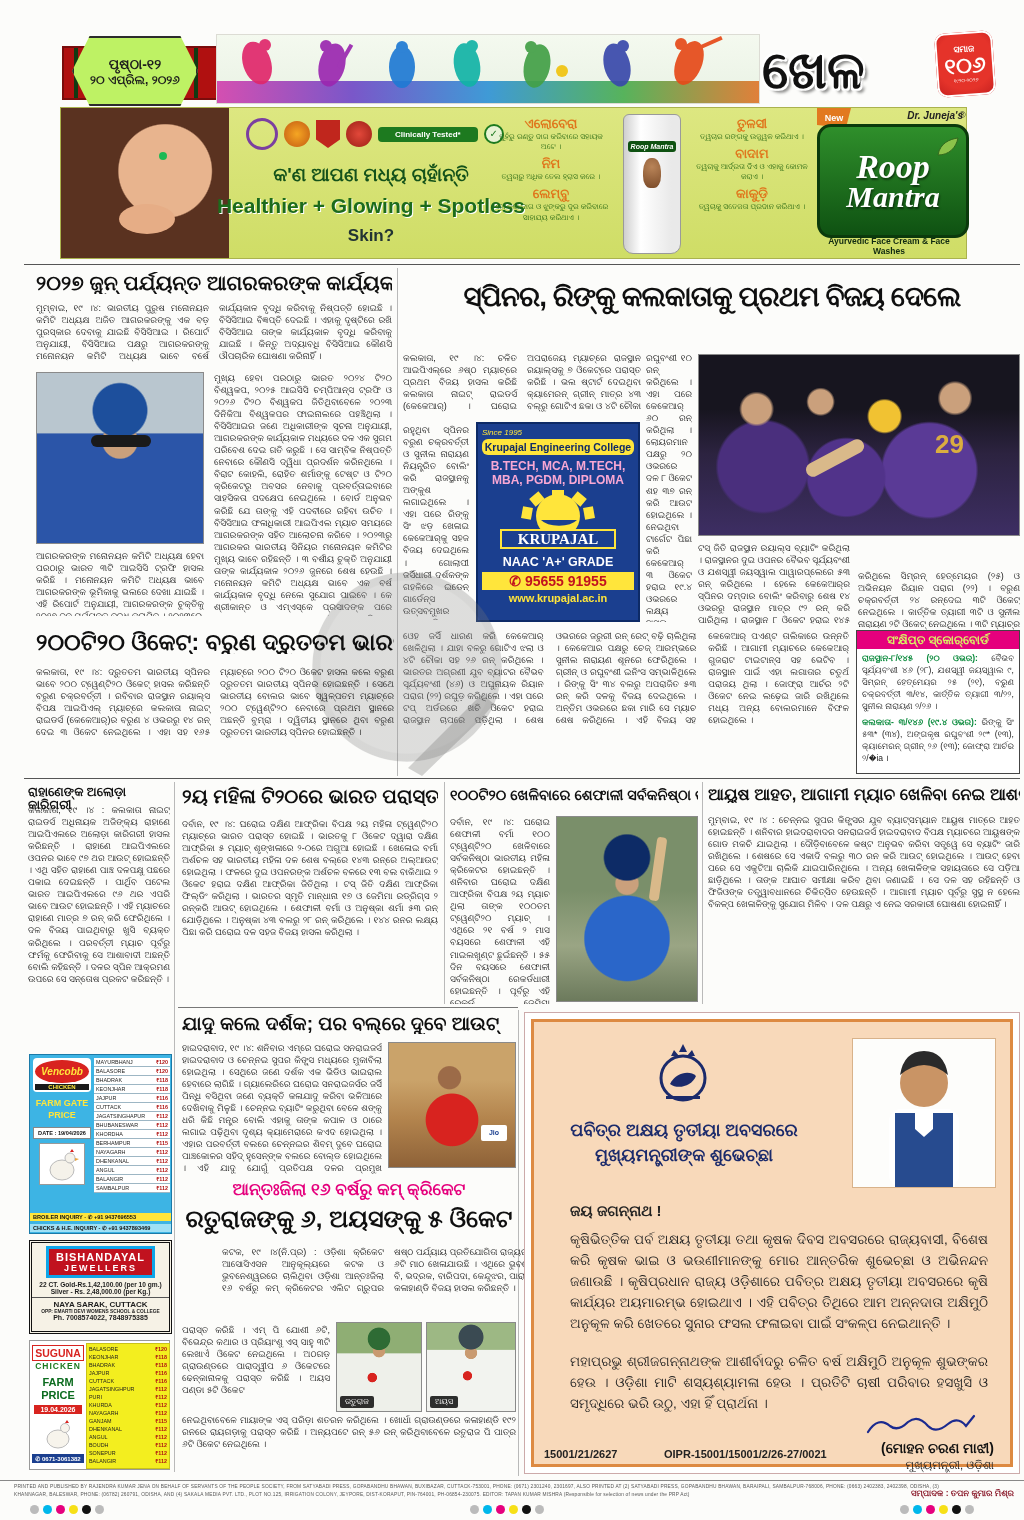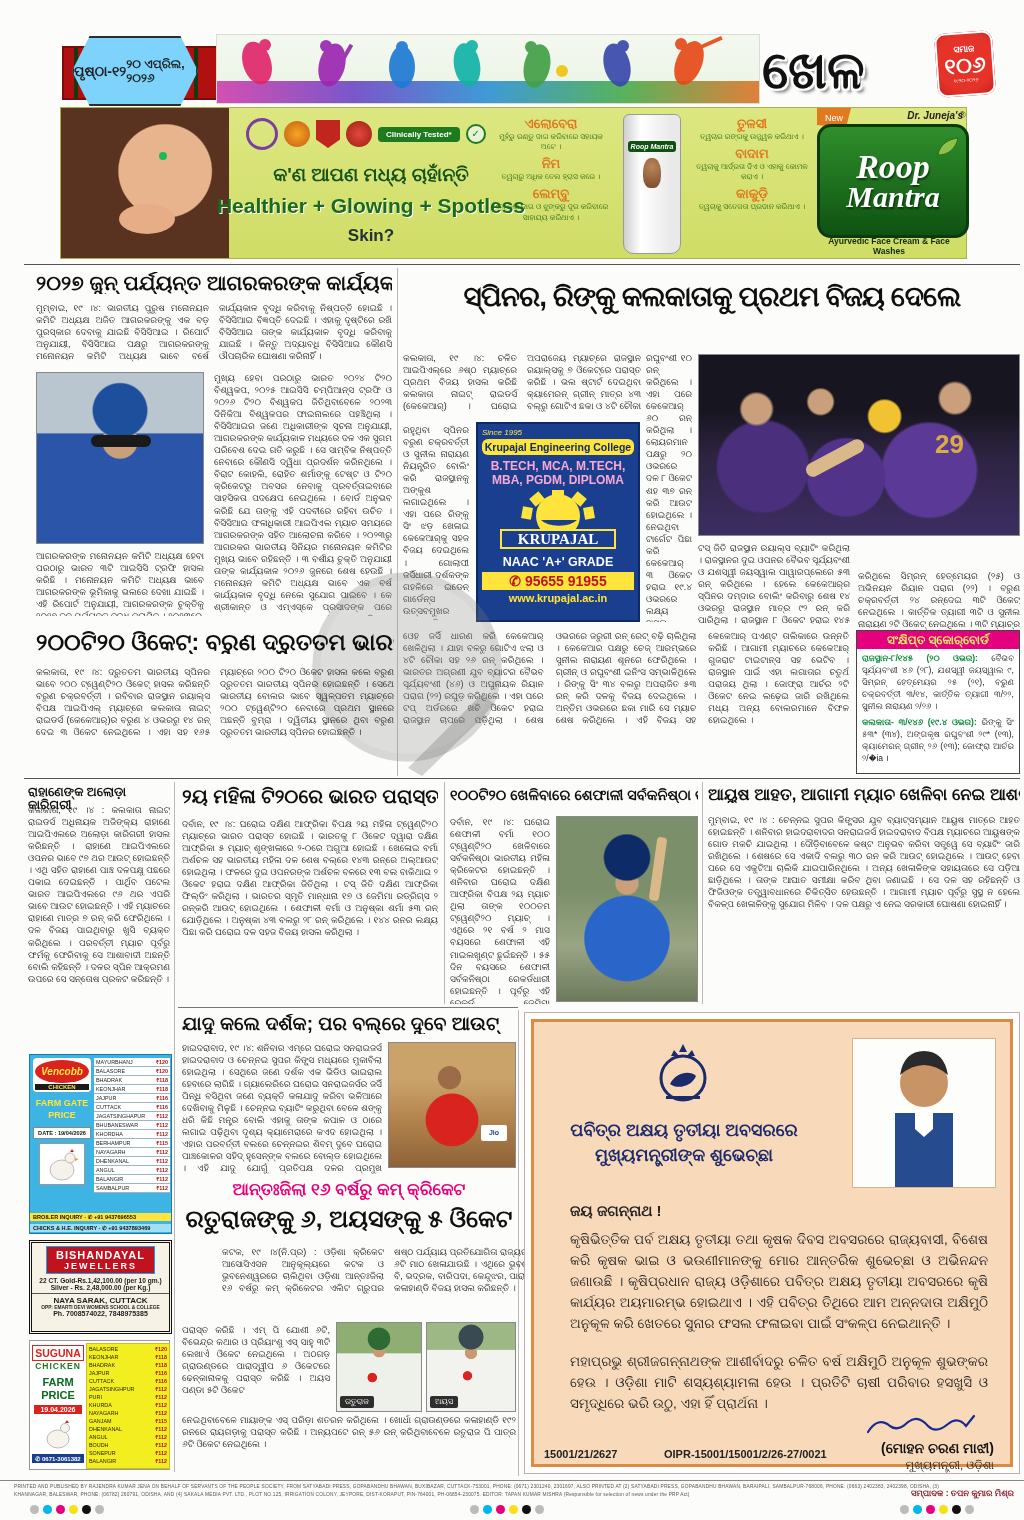--- a/index.html
+++ b/index.html
@@ -11,22 +11,22 @@
   .cols3{column-count:3;column-gap:12px;}
   .headline{font-weight:bold;color:#0f0f0f;line-height:1.05;}
   .vrule{width:1px;background:#b9b9b9;}
   .hrule{height:1px;background:#9a9a9a;}
   .photo{border:1px solid #8a8a8a;box-sizing:border-box;}
   .caption-chip{position:absolute;left:3px;bottom:3px;background:rgba(10,10,10,.85);color:#fff;
         font-size:8px;padding:1px 5px;border-radius:2px;}
   
   .badge-stripes{background:repeating-linear-gradient(90deg,#b01010 0 10px,#123a12 10px 14px,#b01010 14px 24px);
         border:2px solid #7a0c0c;}
-  .hexa{background:#7dd3fc;border:2px solid #2c2c2c;clip-path:polygon(14% 0,86% 0,100% 50%,86% 100%,14% 100%,0 50%);
-        display:flex;flex-direction:row;align-items:center;justify-content:center;}
+  .hexa{background:#bef264;border:2px solid #2c2c2c;clip-path:polygon(14% 0,86% 0,100% 50%,86% 100%,14% 100%,0 50%);
+        display:flex;flex-direction:column;align-items:center;justify-content:center;text-align:right;}
   .khela{font-weight:900;color:#111;text-shadow:2px 2px 0 #fff,-2px -2px 0 #fff,2px -2px 0 #fff,-2px 2px 0 #fff,4px 4px 3px rgba(0,0,0,.45);}
   .stamp{background:radial-gradient(circle at 50% 45%,#e5332a 62%,#c31f1f 100%);border-radius:10px;
         color:#fff;display:flex;flex-direction:column;align-items:center;justify-content:center;transform:rotate(-4deg);
         box-shadow:0 0 0 2px #fff inset;}
   
   .roop{background:linear-gradient(180deg,#dde781,#cfdd66);border:1px solid #aab24e;}
   .ing-title{color:#e0761c;font-weight:bold;font-size:13px;text-align:center;}
   .ing-desc{color:#2c6b14;font-size:7.5px;text-align:center;line-height:1.35;}
   .roopbox{background:linear-gradient(180deg,#2f8f2b,#0f5212);border:3px solid #0b3a0c;border-radius:14px;
         color:#fff;display:flex;flex-direction:column;align-items:center;justify-content:center;}
@@ -107,21 +107,21 @@
          background:radial-gradient(circle at 62% 42%,#e8b48e 0 34%,#5a3220 35% 100%);">
       <div class="abs" style="left:98px;top:44px;width:8px;height:8px;border-radius:50%;background:#1db954;"></div>
       <div class="abs" style="left:58px;top:96px;width:56px;height:30px;border-radius:50%;background:#e6ad86;"></div>
     </div>
 
     <div class="abs" style="left:185px;top:10px;display:flex;gap:6px;align-items:center;">
       <span style="width:26px;height:26px;border-radius:50%;border:3px solid #7b3fa0;display:inline-block;"></span>
       <span style="width:26px;height:26px;border-radius:50%;background:radial-gradient(circle,#f5a623,#c35a12);display:inline-block;"></span>
       <span style="width:24px;height:28px;background:#c0261d;clip-path:polygon(0 0,100% 0,100% 70%,50% 100%,0 70%);display:inline-block;"></span>
       <span style="width:26px;height:26px;border-radius:50%;background:radial-gradient(circle,#e2483a,#9c1f16);display:inline-block;"></span>
-      <span style="background:#1d7a1f;color:#fff;font-size:8px;font-weight:bold;padding:3px 8px;border-radius:4px;">Clinically Tested*</span>
+      <span style="background:#1d7a1f;color:#fff;font-size:8px;font-weight:bold;padding:3px 17px;border-radius:4px;">Clinically Tested*</span>
       <span style="width:16px;height:16px;border-radius:50%;background:#e8f3d5;border:2px solid #1d7a1f;color:#1d7a1f;font-size:10px;text-align:center;line-height:16px;">✓</span>
     </div>
     <div class="abs" style="left:160px;top:56px;width:300px;text-align:center;font-size:19px;font-weight:900;color:#14521a;">କ'ଣ ଆପଣ ମଧ୍ୟ ଚାହାଁନ୍ତି</div>
     <div class="abs" style="left:120px;top:86px;width:380px;text-align:center;font-size:21px;font-weight:900;color:#1c6b1c;text-shadow:1px 1px 0 #fff;">Healthier + Glowing + Spotless</div>
     <div class="abs" style="left:120px;top:118px;width:380px;text-align:center;font-size:17px;font-weight:bold;color:#233;">Skin?</div>
 
     <div class="abs" style="left:430px;top:8px;width:120px;display:flex;flex-direction:column;gap:4px;">
 
     <div>
         <div class="ing-title">ଏଲୋବେରା</div>
@@ -153,21 +153,21 @@
         <div class="ing-desc">ତ୍ୱଚାକୁ ଆର୍ଦ୍ରତା ଦିଏ ଓ ଏହାକୁ କୋମଳ କରାଏ ।</div>
       </div>
         <div>
         <div class="ing-title">କାକୁଡ଼ି</div>
         <div class="ing-desc">ତ୍ୱଚାକୁ ସତେଜତା ପ୍ରଦାନ କରିଥାଏ ।</div>
       </div>
       </div>
 
     <div class="abs" style="left:760px;top:2px;width:142px;font-size:10px;font-weight:bold;font-style:italic;color:#222;text-align:right;">Dr. Juneja's</div>
     <div class="abs" style="left:898px;top:2px;font-size:9px;">®</div>
-    <div class="abs" style="left:756px;top:0;width:34px;height:20px;background:#e2791f;color:#fff;font-size:9px;font-weight:normal;text-align:center;line-height:20px;clip-path:polygon(0 0,100% 0,85% 100%,0 85%);">New</div>
+    <div class="abs" style="left:756px;top:0;width:34px;height:20px;background:#e2791f;color:#fff;font-size:9px;font-weight:bold;text-align:center;line-height:20px;clip-path:polygon(0 0,100% 0,85% 100%,0 85%);">New</div>
     <div class="abs roopbox" style="left:756px;top:16px;width:146px;height:108px;">
       <div class="roopword" style="font-size:34px;">Roop</div>
       <div class="roopword" style="font-size:30px;">Mantra</div>
       <svg class="abs" style="right:6px;top:8px;" width="26" height="26" viewBox="0 0 26 26">
         <path d="M4 20 C6 8 16 4 24 3 C22 13 15 20 4 20 Z" fill="#8bc34a" stroke="#33691e" stroke-width="1"></path>
       </svg>
     </div>
     <div class="abs" style="left:752px;top:128px;width:152px;text-align:center;font-size:8.5px;font-weight:bold;color:#102a10;">Ayurvedic Face Cream &amp; Face Washes</div>
   </div>
 
@@ -359,21 +359,21 @@
               <td class="p">₹112</td>
             </tr>
           </tbody>
         </table>
     </div>
     <div class="abs" style="left:0;bottom:12px;width:100%;background:#ffe53b;color:#111;font-size:5.6px;font-weight:bold;padding:1px 3px;box-sizing:border-box;">BROILER INQUIRY - ✆ +91 9437696553</div>
     <div class="abs" style="left:0;bottom:1px;width:100%;background:#9fe0f5;color:#111;font-size:5.6px;font-weight:bold;padding:1px 3px;box-sizing:border-box;">CHICKS &amp; H.E. INQUIRY - ✆ +91 9437893469</div>
   </div>
 
   <div class="abs" style="left:29px;top:1240px;width:143px;height:94px;background:#f6f2e6;border:3px double #111;box-sizing:border-box;text-align:center;">
-    <div style="background:#c1121f;color:#fff;margin:3px 14px 0;padding:2px 0;border:1px solid #0ea5e9;">
+    <div style="background:#c1121f;color:#fff;margin:3px 14px 0;padding:2px 0;border:3px solid #0ea5e9;">
       <div style="font-size:11px;font-weight:900;letter-spacing:1px;">BISHANDAYAL</div>
       <div style="font-size:9px;font-weight:900;letter-spacing:2px;">JEWELLERS</div>
     </div>
     <div style="font-size:6.6px;font-weight:bold;margin-top:3px;">22 CT. Gold-Rs.1,42,100.00 (per 10 gm.)</div>
     <div style="font-size:6.6px;font-weight:bold;">Silver - Rs. 2,48,000.00 (per Kg.)</div>
     <div style="font-size:8px;font-weight:900;margin-top:2px;border-top:1px solid #555;padding-top:2px;">NAYA SARAK, CUTTACK</div>
     <div style="font-size:4.8px;font-weight:bold;">OPP: EMARTI DEVI WOMENS SCHOOL &amp; COLLEGE</div>
     <div style="font-size:7px;font-weight:bold;">Ph. 7008574022, 7848975385</div>
   </div>
 

